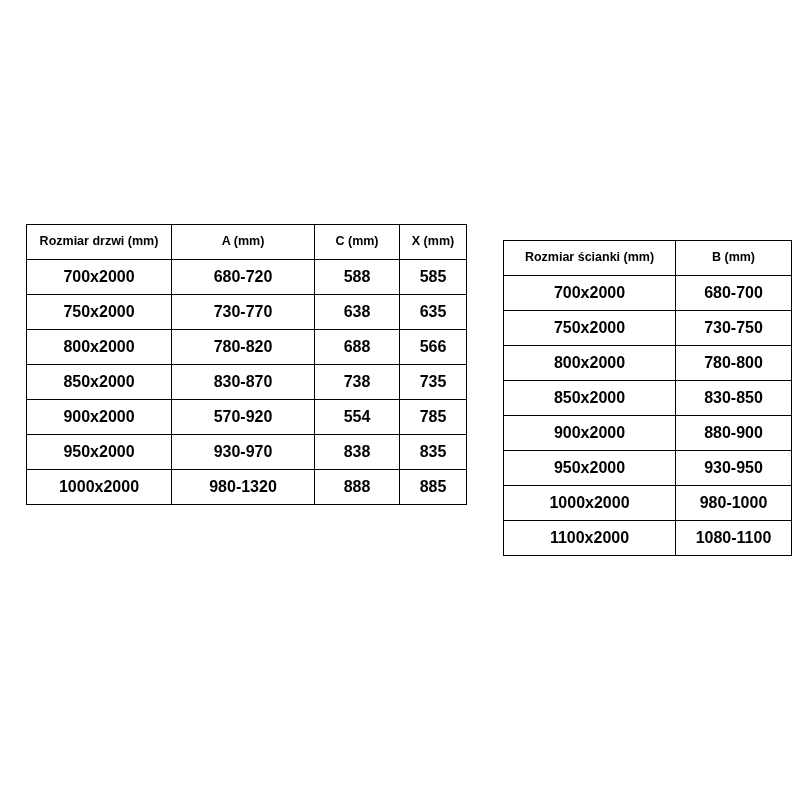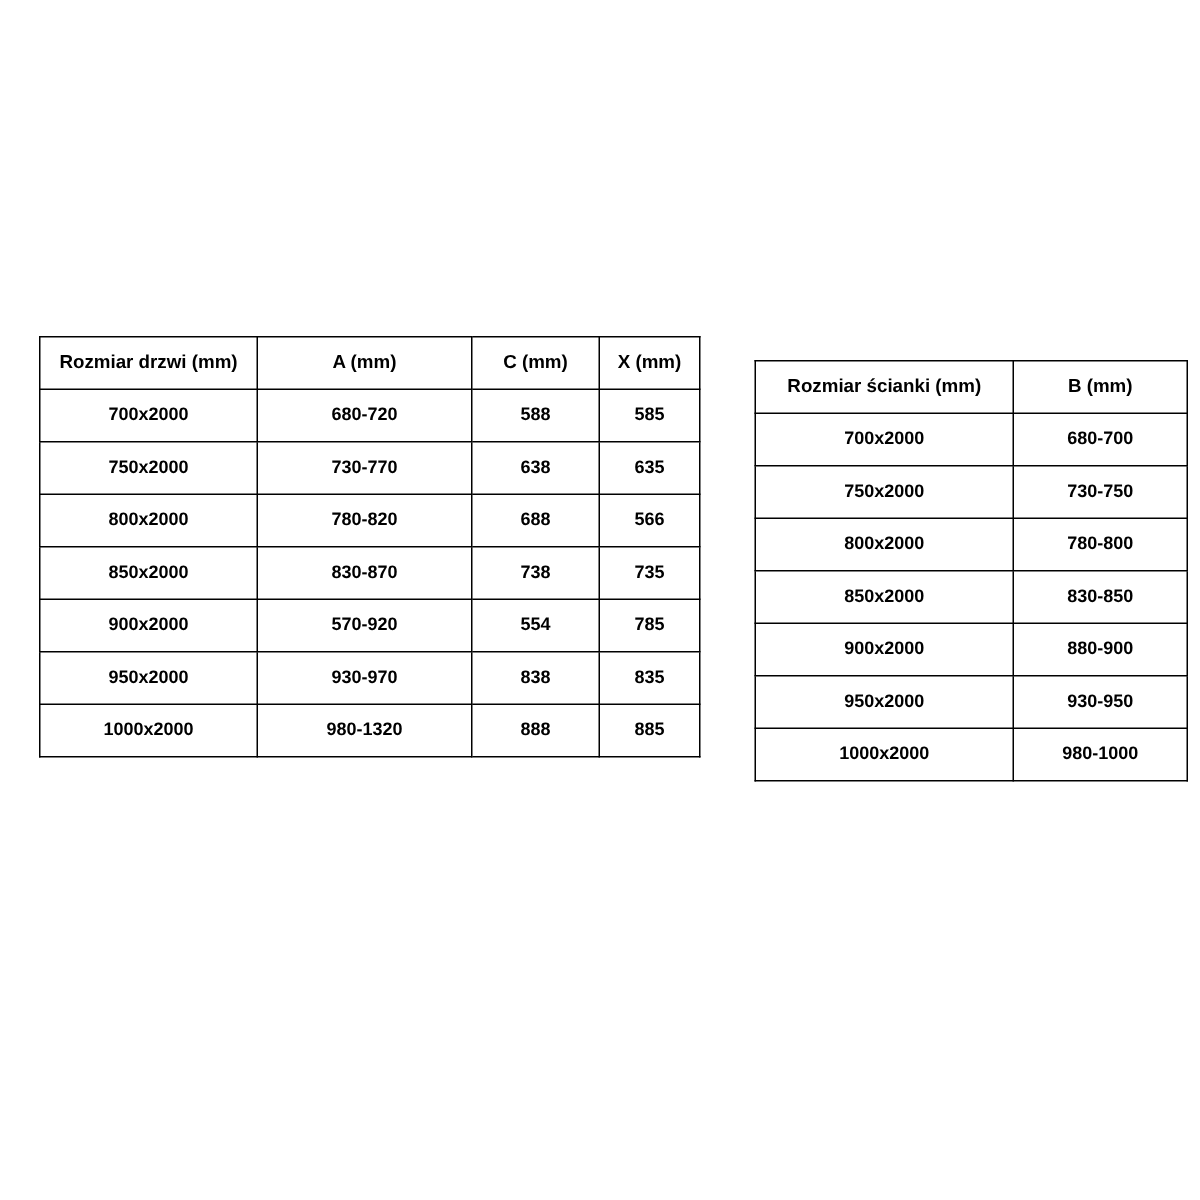--- a/index.html
+++ b/index.html
@@ -36,21 +36,21 @@
   }
   table.spec {
     border-collapse: collapse;
     table-layout: fixed;
   }
   table.spec td {
     border: 1px solid #000000;
     text-align: center;
     vertical-align: middle;
     font-weight: bold;
-    font-size: 12px;
+    font-size: 16px;
     height: 34px;
     padding: 0 4px;
     white-space: nowrap;
     line-height: 1.1;
   }
   table.spec tr.header-row td {
     font-size: 12.5px;
     font-weight: bold;
   }
   
@@ -160,17 +160,21 @@
           <td>880-900</td>
         </tr>
         <tr>
           <td>950x2000</td>
           <td>930-950</td>
         </tr>
         <tr>
           <td>1000x2000</td>
           <td>980-1000</td>
         </tr>
+        <tr>
+          <td>1100x2000</td>
+          <td>1080-1100</td>
+        </tr>
       </tbody>
     </table>
   </div>
 
 </div>
 
 </body></html>

